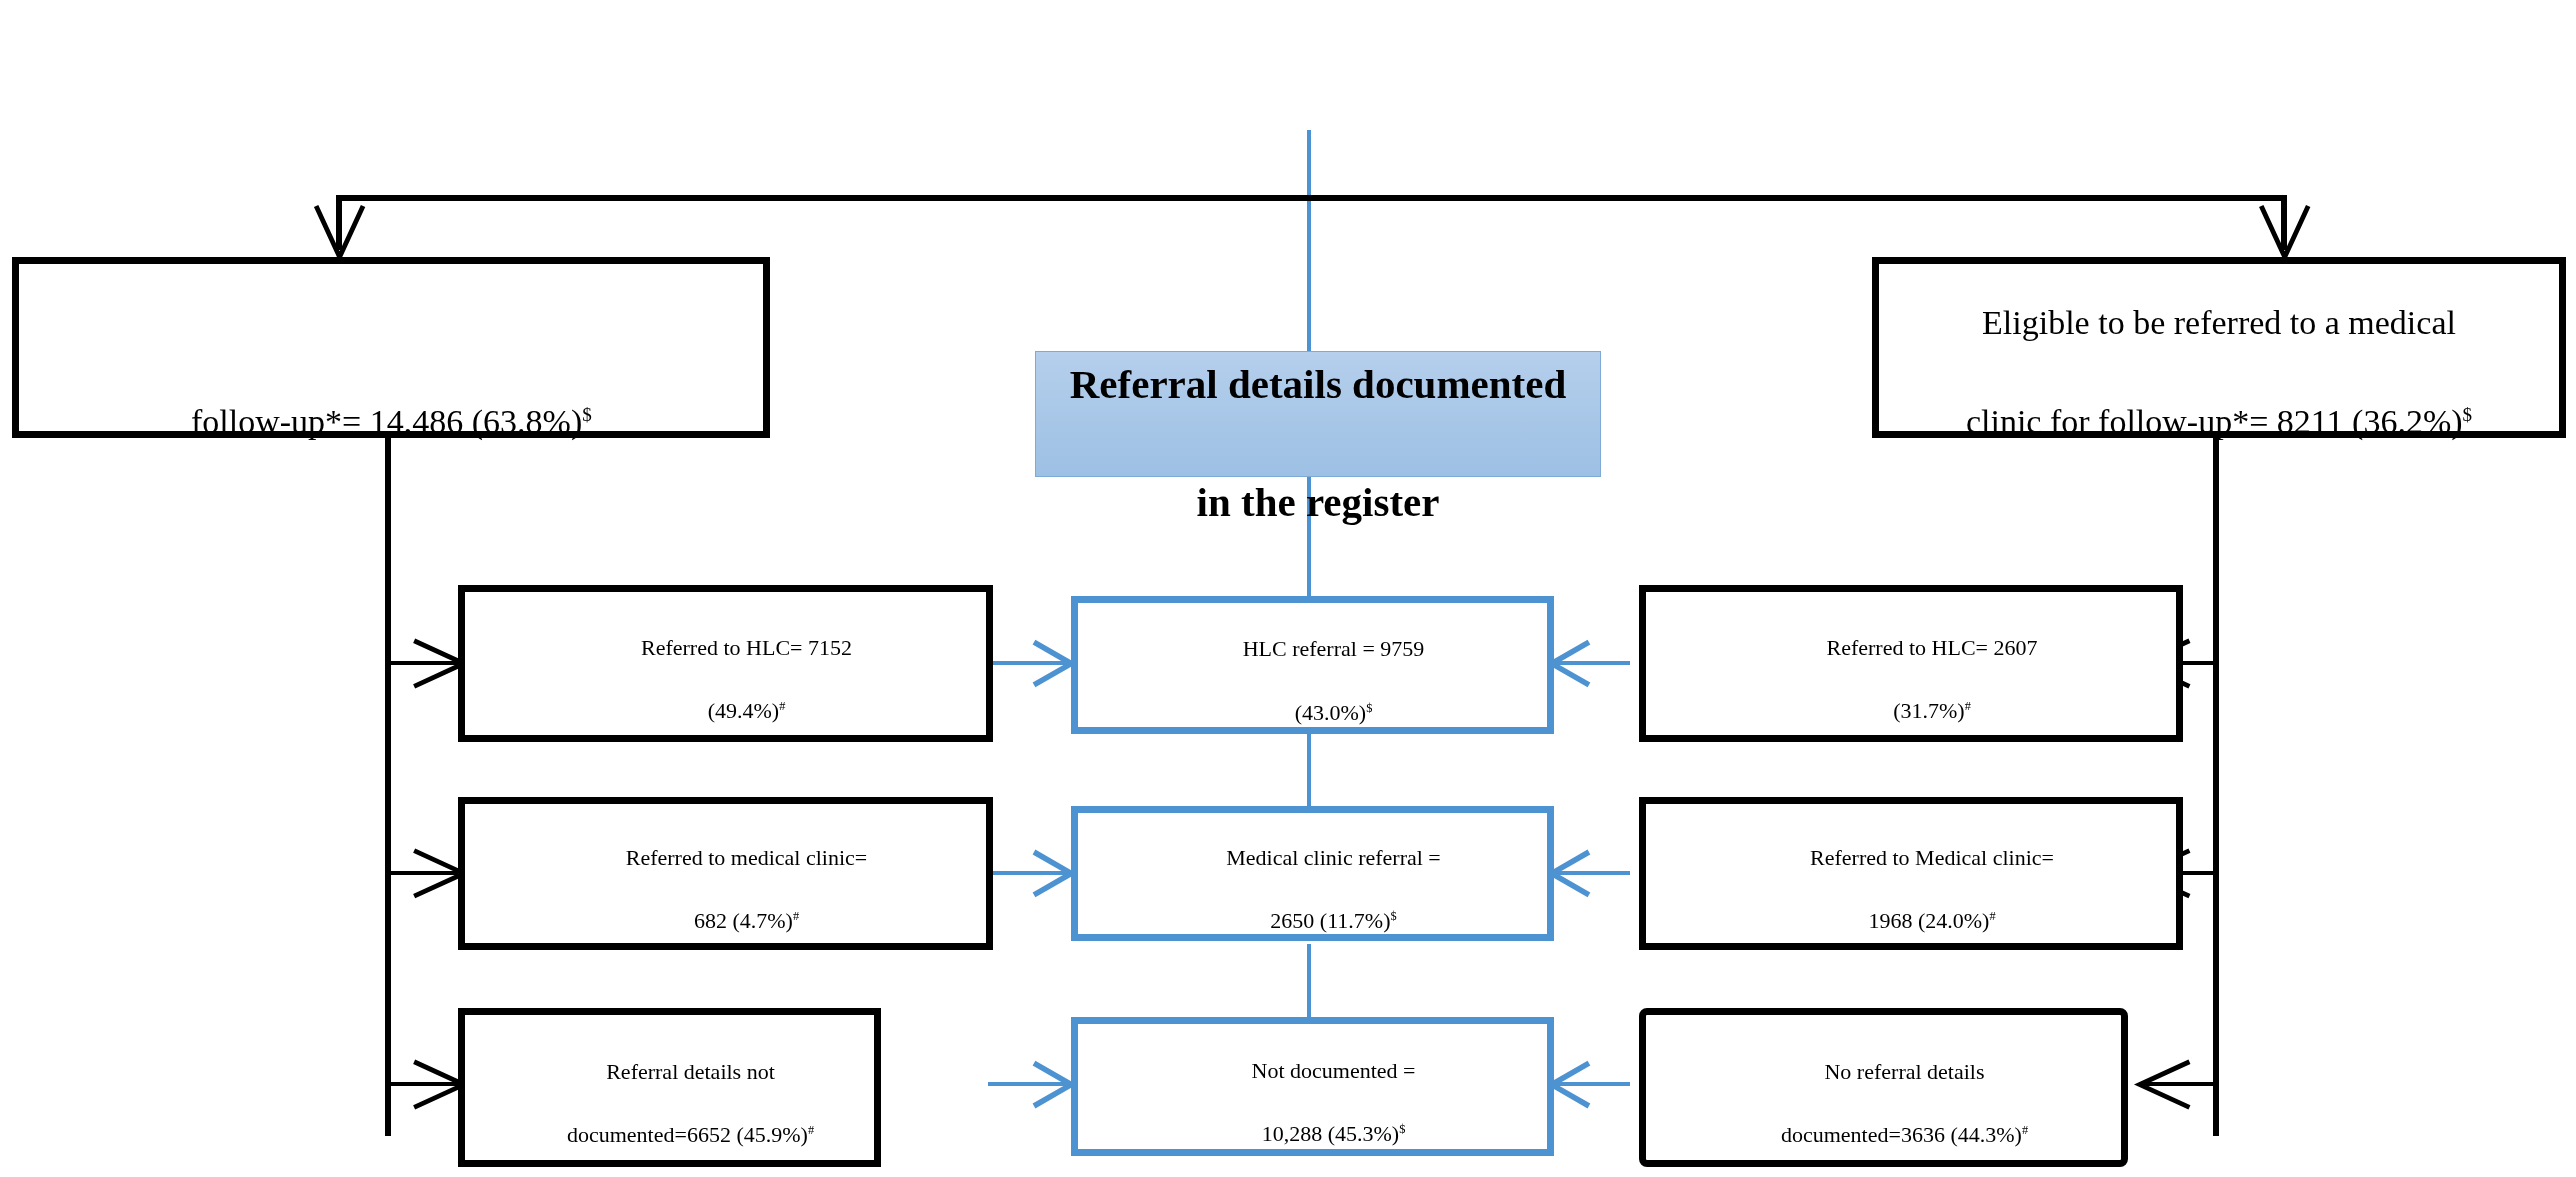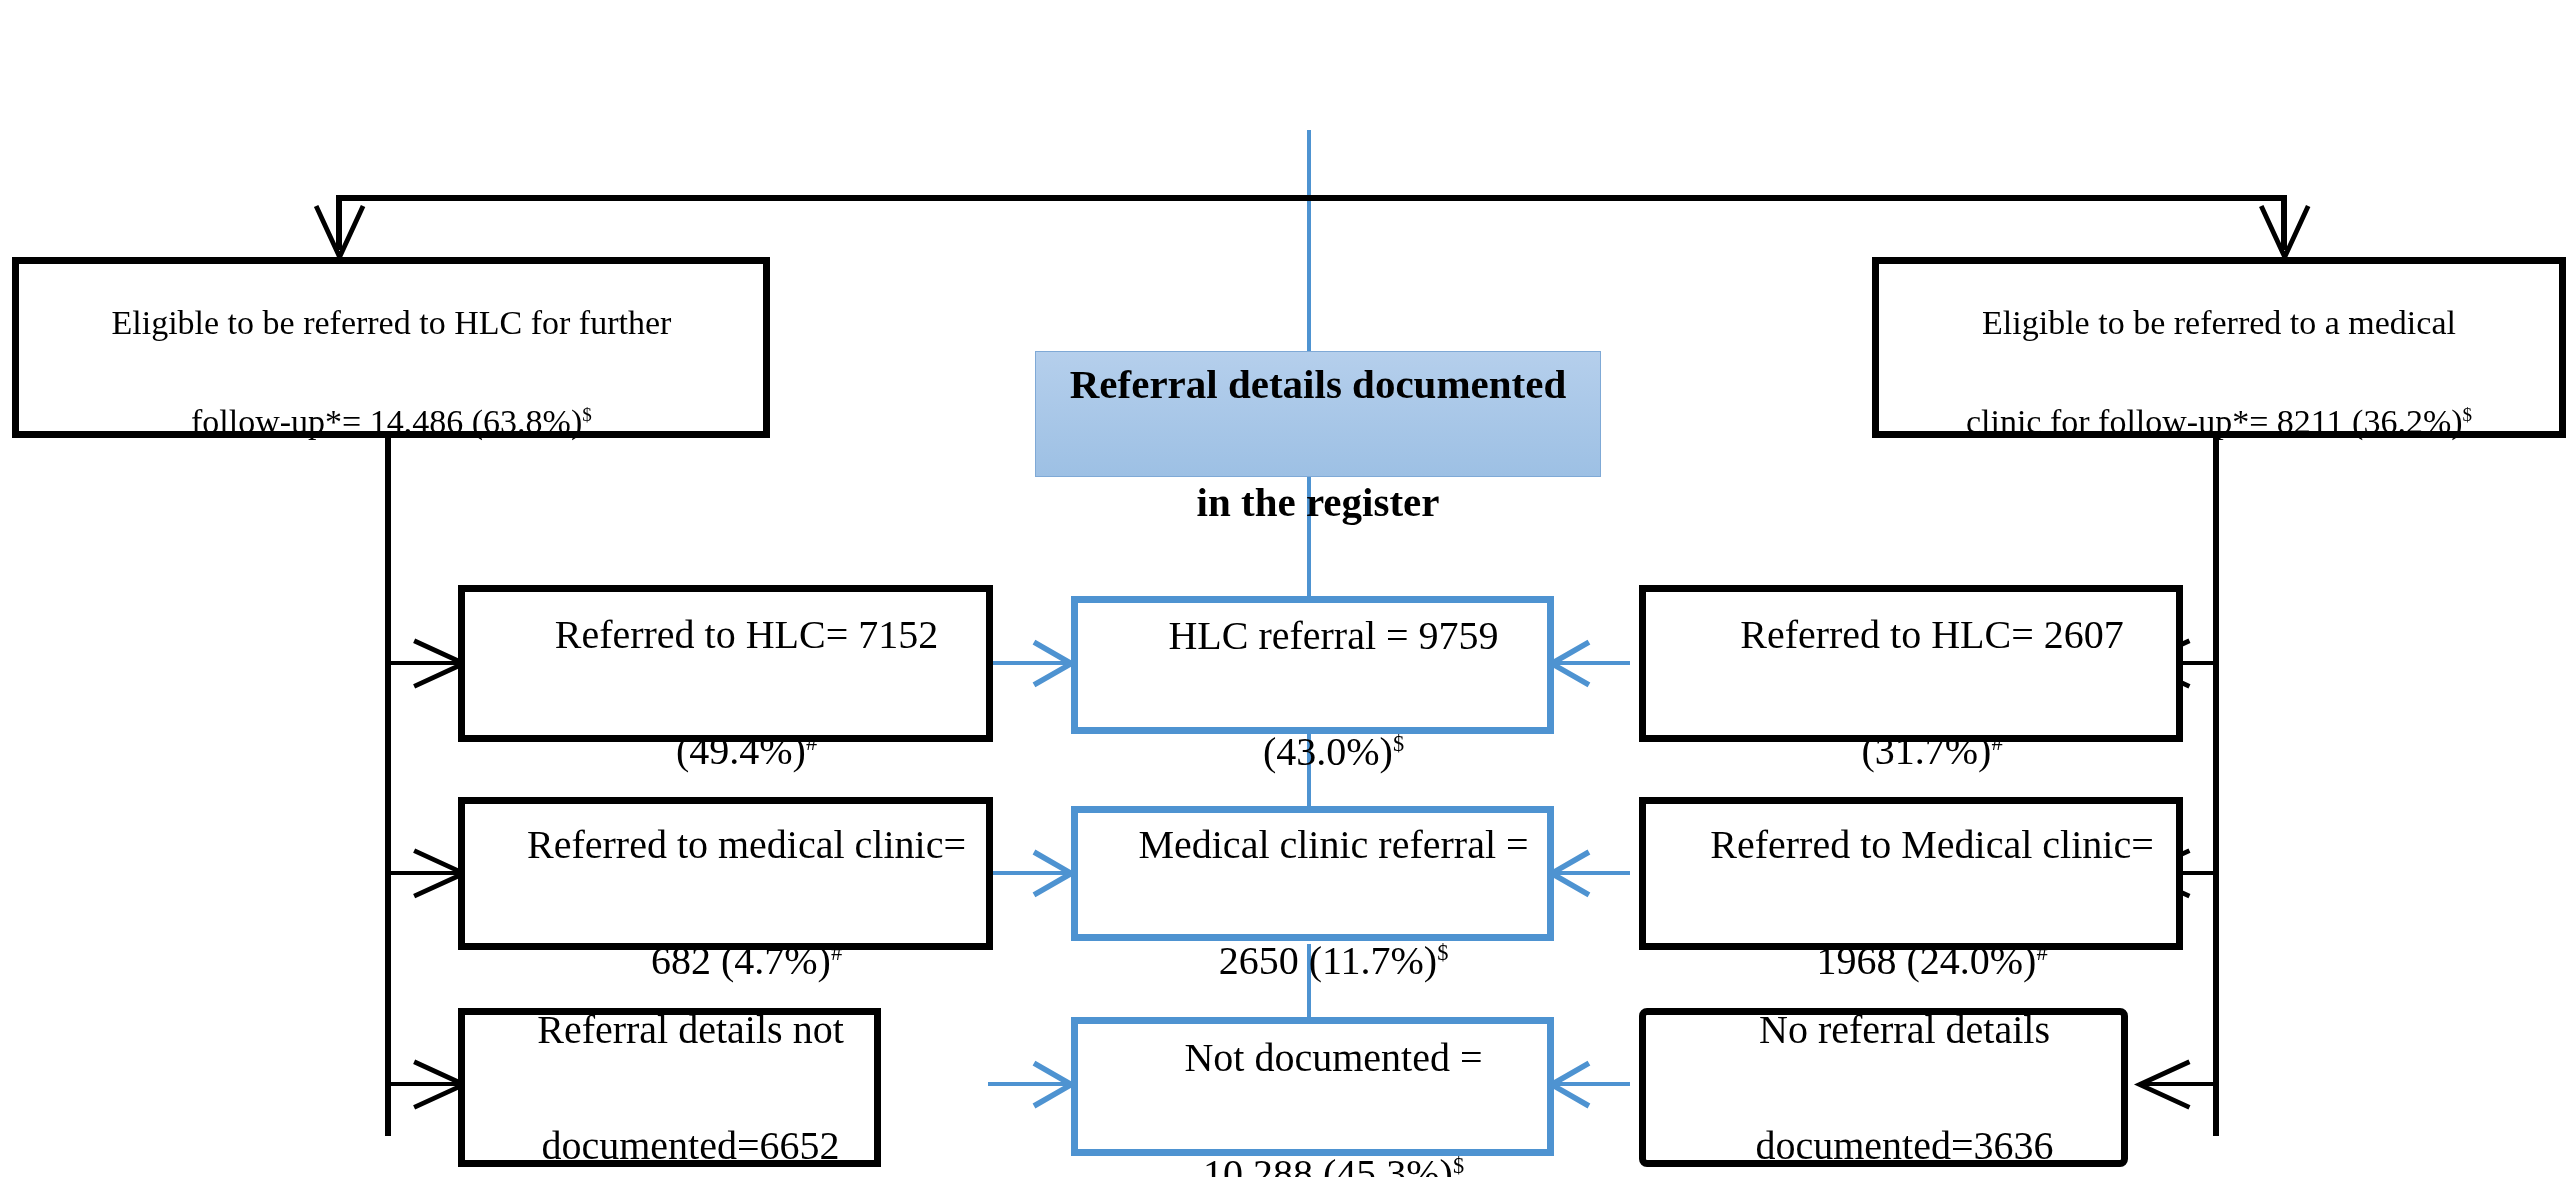--- a/index.html
+++ b/index.html
@@ -45,21 +45,21 @@
   }
   .header-box {
     border: 1.4px solid #7fa9d6;
     background: linear-gradient(180deg, #b5cfec 0%, #9dc0e4 100%);
     font-weight: bold;
   }
 
   
   .fs-top     { font-size: 35px; }
   .fs-elig    { font-size: 34px; }
-  .fs-row     { font-size: 40px; padding-left: 42px; }
+  .fs-row     { font-size: 22px; padding-left: 42px; }
   .fs-header  { font-size: 41px; }
 
   sup {
     font-size: 0.56em;
     vertical-align: super;
     line-height: 0;
   }
 
   
   .line {
@@ -147,21 +147,21 @@
     <g stroke="#4e93d1" stroke-width="8" fill="none" stroke-linecap="butt">
       <path d="M 2302 930 L 2248 961 L 2302 992"></path>
       <path d="M 2302 1234 L 2248 1265 L 2302 1296"></path>
       <path d="M 2302 1540 L 2248 1571 L 2302 1602"></path>
     </g>
   </svg>
 
 
   <div class="node black-box fs-elig" style="left:12.4px; top:257px; width:758px; height:181px;">
     <span class="txt">
-      <span>Eligible to be referred to HLC for further</span><br>
+      <br>
       <span>follow-up*= 14,486 (63.8%)</span><sup>$</sup>
     </span>
   </div>
 
   <div class="node black-box fs-elig" style="left:1872px; top:257px; width:694px; height:181px;">
     <span class="txt">
       <span>Eligible to be referred to a medical</span><br>
       <span>clinic for follow-up*= 8211 (36.2%)</span><sup>$</sup>
     </span>
   </div>

